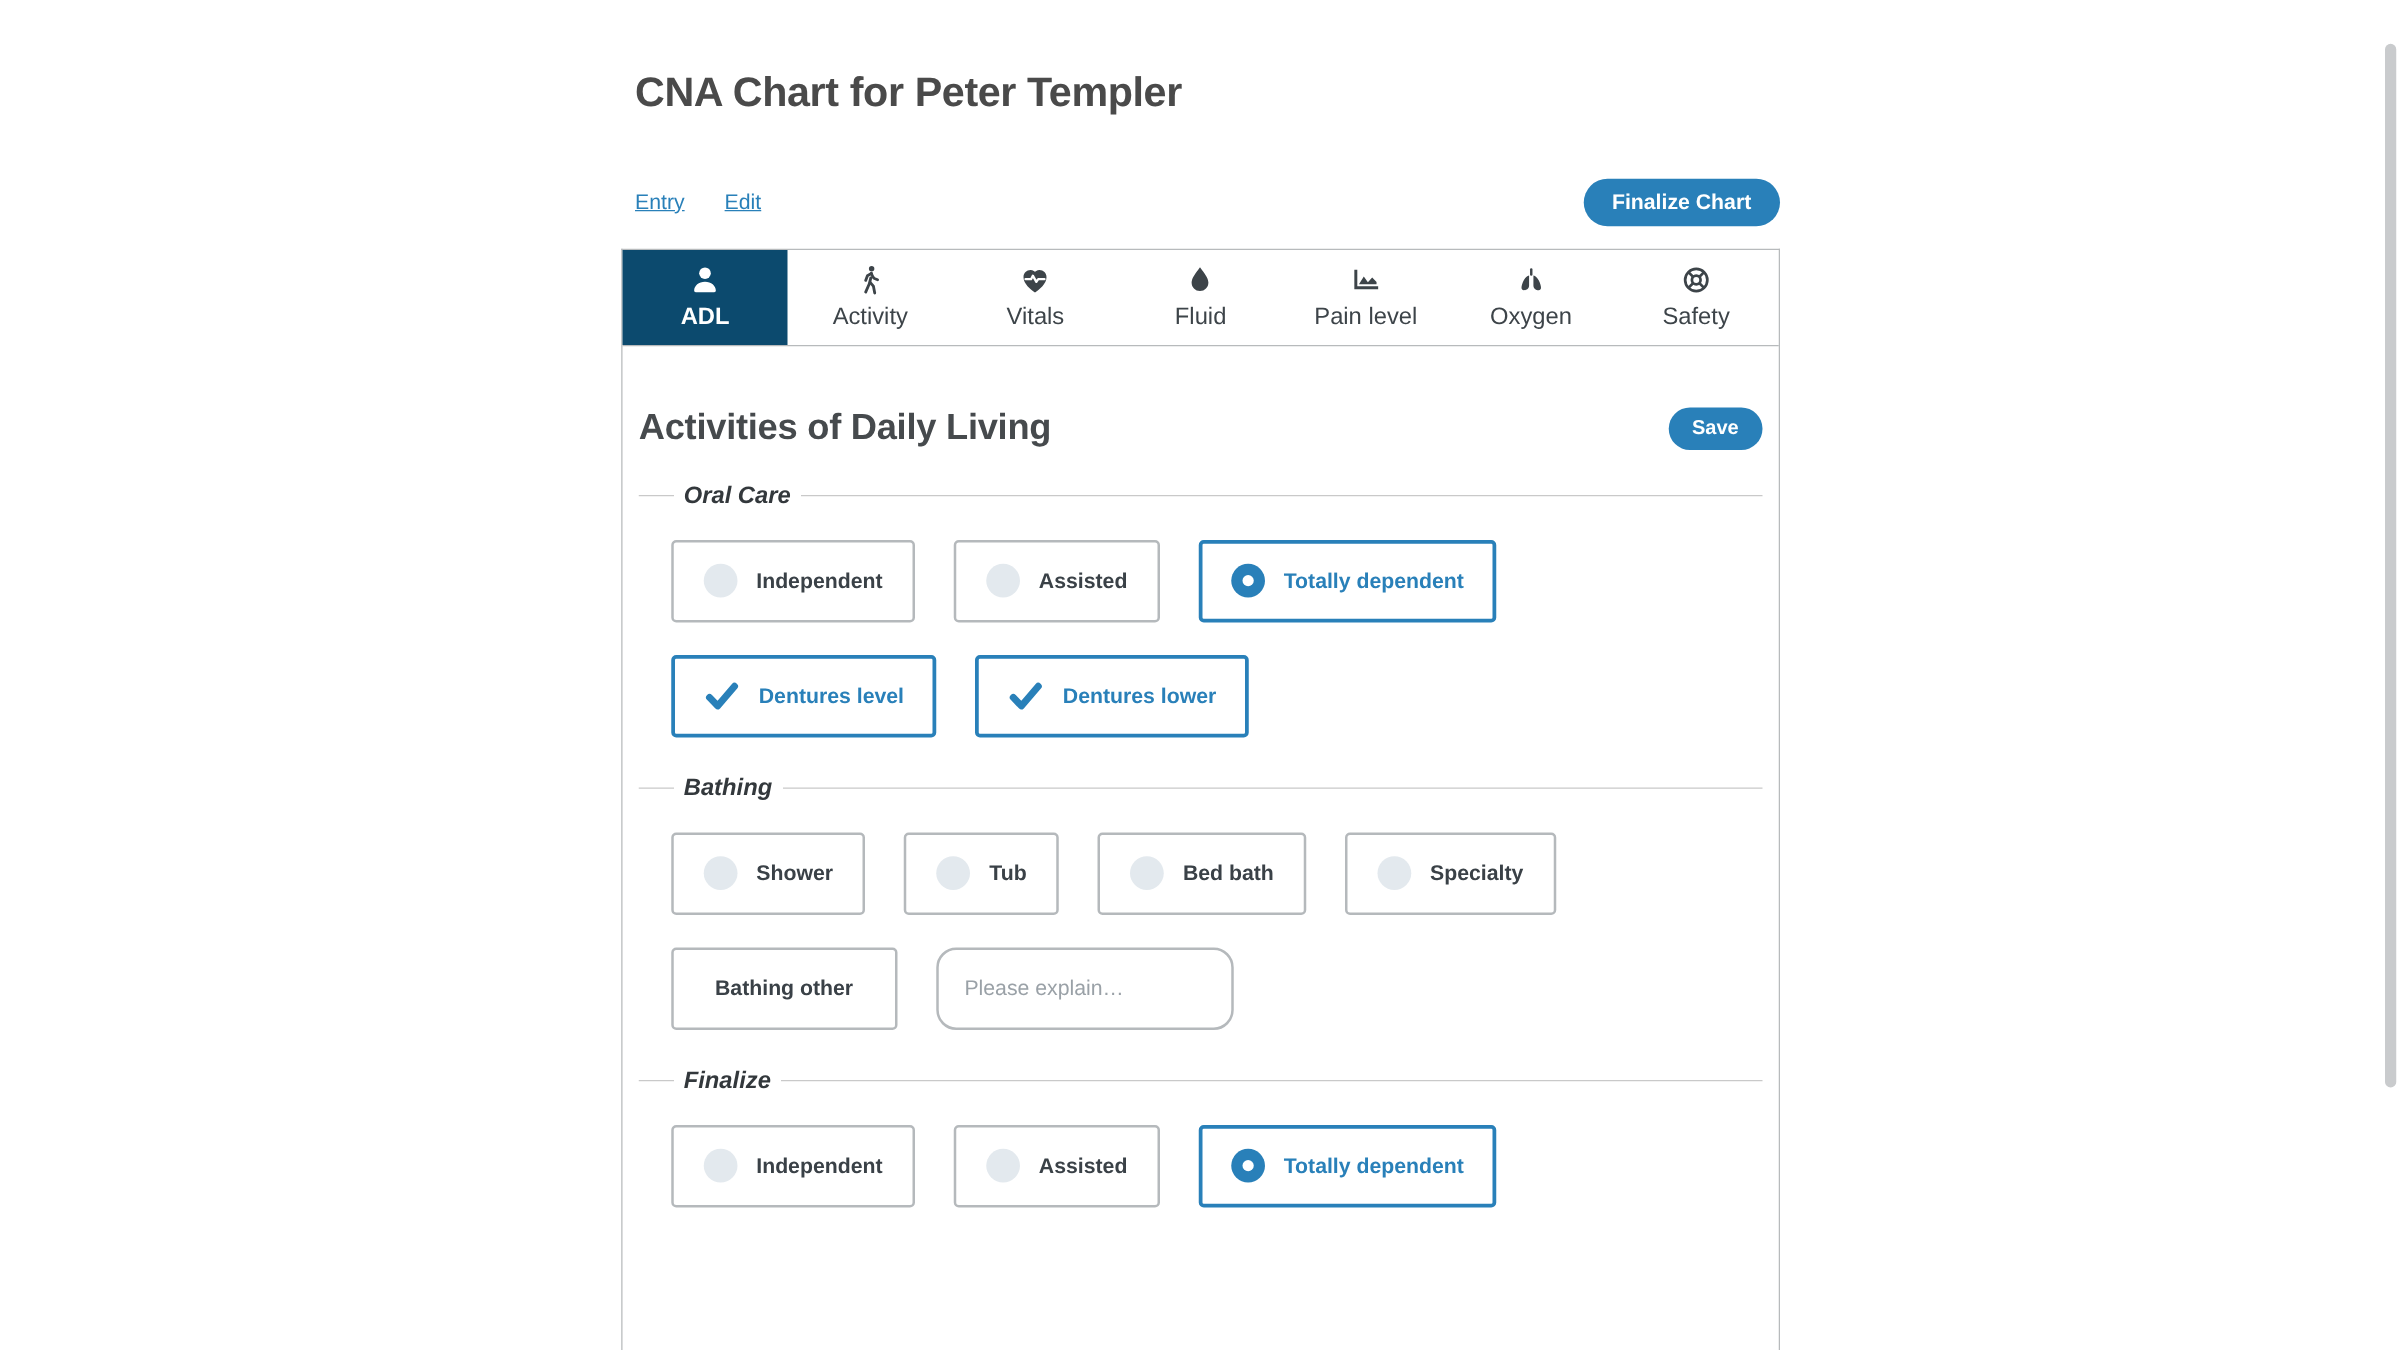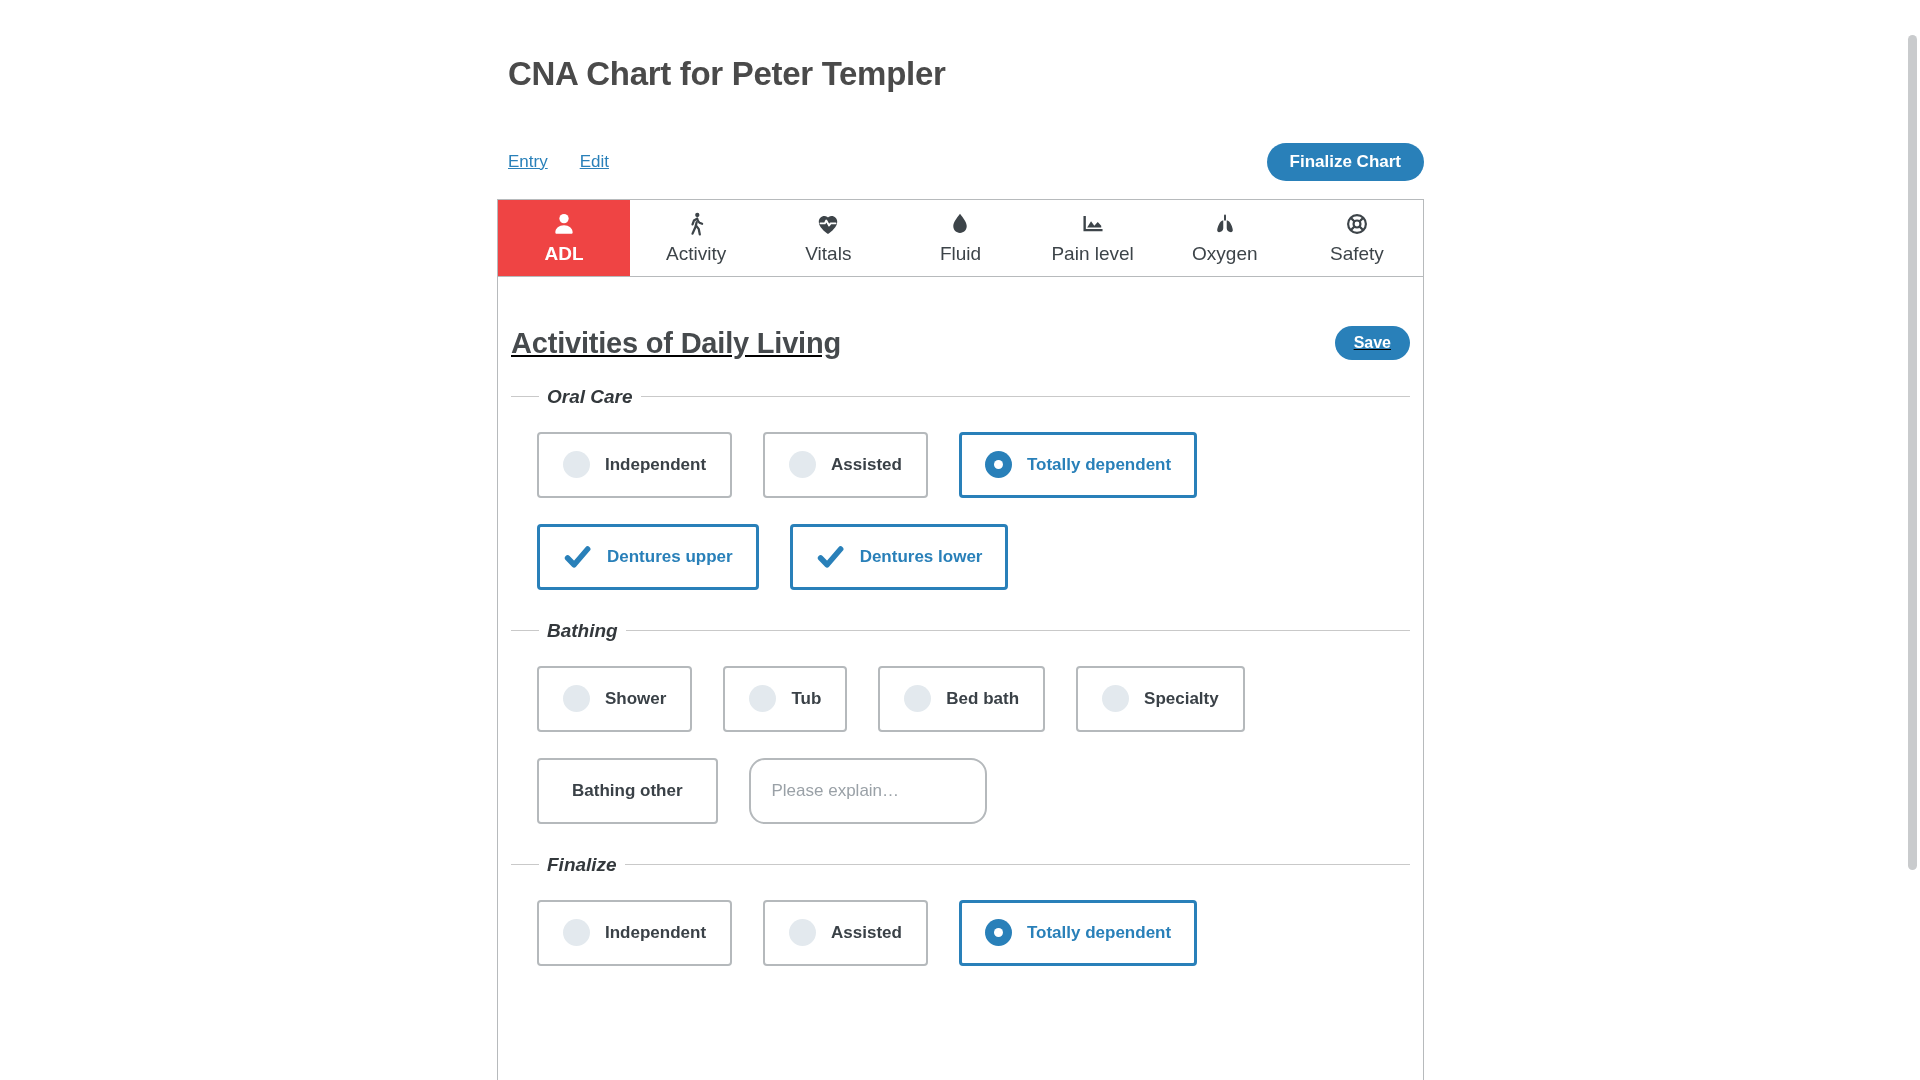--- a/index.html
+++ b/index.html
@@ -26,24 +26,24 @@
   .btn-finalize{height:38px;padding:0 23px;border-radius:19px;font-size:17px;}
   .btn-save{height:34px;padding:0 19px;border-radius:17px;font-size:16px;}
 
   .panel{margin-top:17px;border:1px solid #b7babc;border-bottom:none;min-height:910px;background:#fff;}
   .tabbar{display:flex;height:76px;border-bottom:1px solid #b7babc;}
   .tab{
     flex:1 1 0;display:flex;flex-direction:column;align-items:center;justify-content:center;
     gap:6px;font-size:19px;color:#3d4449;cursor:pointer;user-select:none;
   }
   .tab svg{width:26px;height:26px;display:block;}
-  .tab.active{background:#ef4444;color:#fff;font-weight:700;}
+  .tab.active{background:#0c4a6e;color:#fff;font-weight:700;}
 
   .content{padding:0 13px 60px 13px;}
-  .section-head{margin-top:49px;display:flex;justify-content:space-between;align-items:flex-end;text-decoration:underline;}
+  .section-head{margin-top:49px;display:flex;justify-content:space-between;align-items:flex-start;}
   .section-title{font-size:29px;font-weight:700;color:#464a4d;margin:0;letter-spacing:-.2px;}
 
   fieldset.group{
     border:none;border-top:1px solid #c9c9c9;margin:26px 0 0 0;padding:0 0 4px 26px;min-inline-size:0;
   }
   fieldset.group legend{
     font-style:italic;font-weight:700;font-size:19px;color:#33383c;
     padding:0 8px;margin-left:2px;
   }
   .row{display:flex;gap:31px;margin-top:24px;}
@@ -168,21 +168,21 @@
           <div class="card selected">
             <span class="dot"></span>
             <span>Totally dependent</span>
           </div>
         </div>
         <div class="row">
           <div class="card checked">
             <svg class="checkmark" viewBox="0 0 24 24" fill="none" stroke="currentColor" stroke-width="4.6" stroke-linecap="round" stroke-linejoin="round">
                 <path d="M3.8 13.2l5.4 5.6L20.4 5.8"></path>
               </svg>
-            <span>Dentures upper</span>
+            <span>Dentures level</span>
           </div>
           <div class="card checked">
             <svg class="checkmark" viewBox="0 0 24 24" fill="none" stroke="currentColor" stroke-width="4.6" stroke-linecap="round" stroke-linejoin="round">
                 <path d="M3.8 13.2l5.4 5.6L20.4 5.8"></path>
               </svg>
             <span>Dentures lower</span>
           </div>
         </div>
       </fieldset>
 

